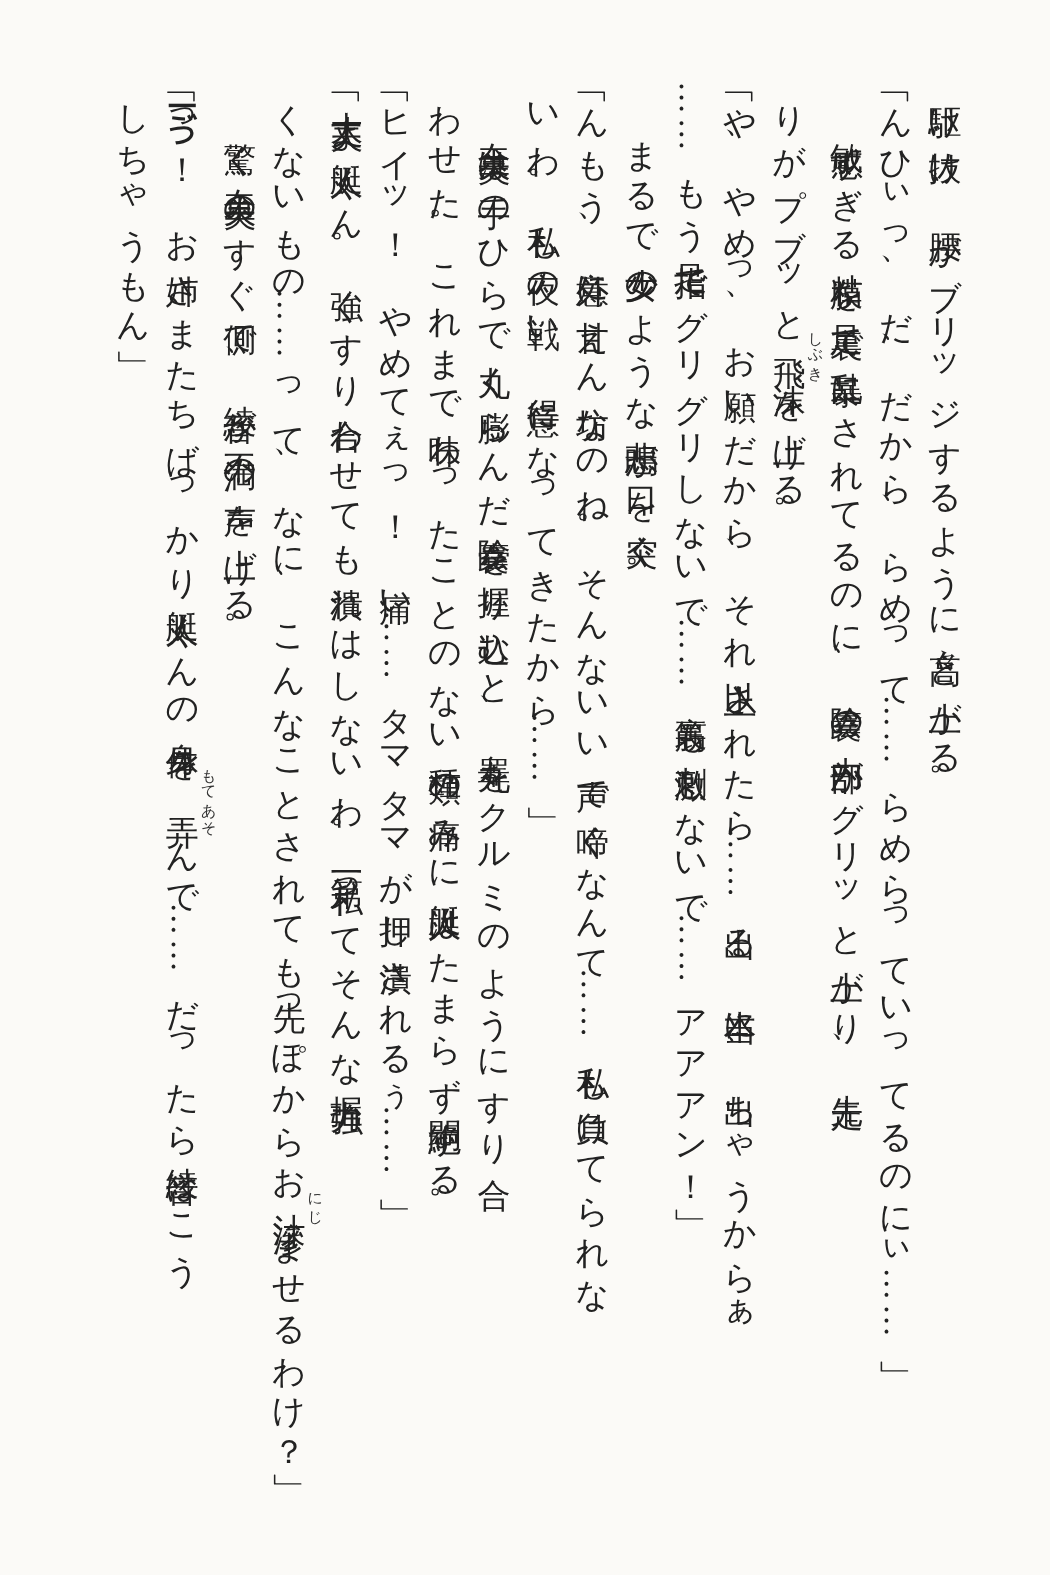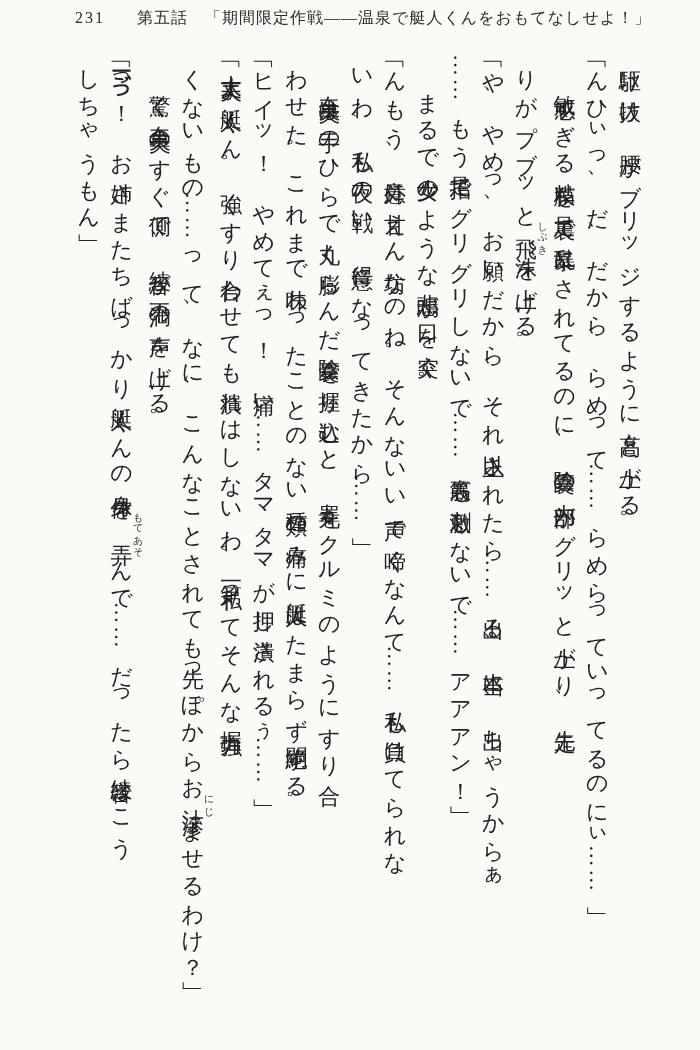--- a/index.html
+++ b/index.html
@@ -51,23 +51,20 @@
   rt {
     font-size: 10px;
     letter-spacing: 0;
     color: #333333;
   }
 </style>
 </head>
 <body>
 
 <div class="page">
-  <div class="running-head">
-    <span class="page-num">231</span><span>第五話　「期間限定作戦――温泉で艇人くんをおもてなしせよ！」</span>
-  </div>
   <div class="body-columns">
       <div class="col">駆け抜け、腰がブリッジするように高々と上がる。</div>
       <div class="col">「んひぃっ、だ、だから、らめって……らめらっていってるのにぃ……」</div>
       <div class="col" style="text-indent: 24px;">敏感すぎる粘膜を足裏で乱暴にされてるのに、陰嚢の内部がグリッと上がり、先走</div>
       <div class="col">りがプブッと<ruby>飛沫<rt>しぶき</rt></ruby>を上げる。</div>
       <div class="col">「や、やめっ、お願いだから、それ以上されたら……出る、本当に、出ちゃうからぁ</div>
       <div class="col">……もう足指でグリグリしないで……裏筋も刺激しないで……アアアン！」</div>
       <div class="col" style="text-indent: 24px;">まるで少女のような悲鳴が口を突く。</div>
       <div class="col">「んもう、意外に甘えん坊なのね。そんないい声で啼くなんて……私も負けてられな</div>
       <div class="col">いわ。私も夜の戦い、得意になってきたから……」</div>

